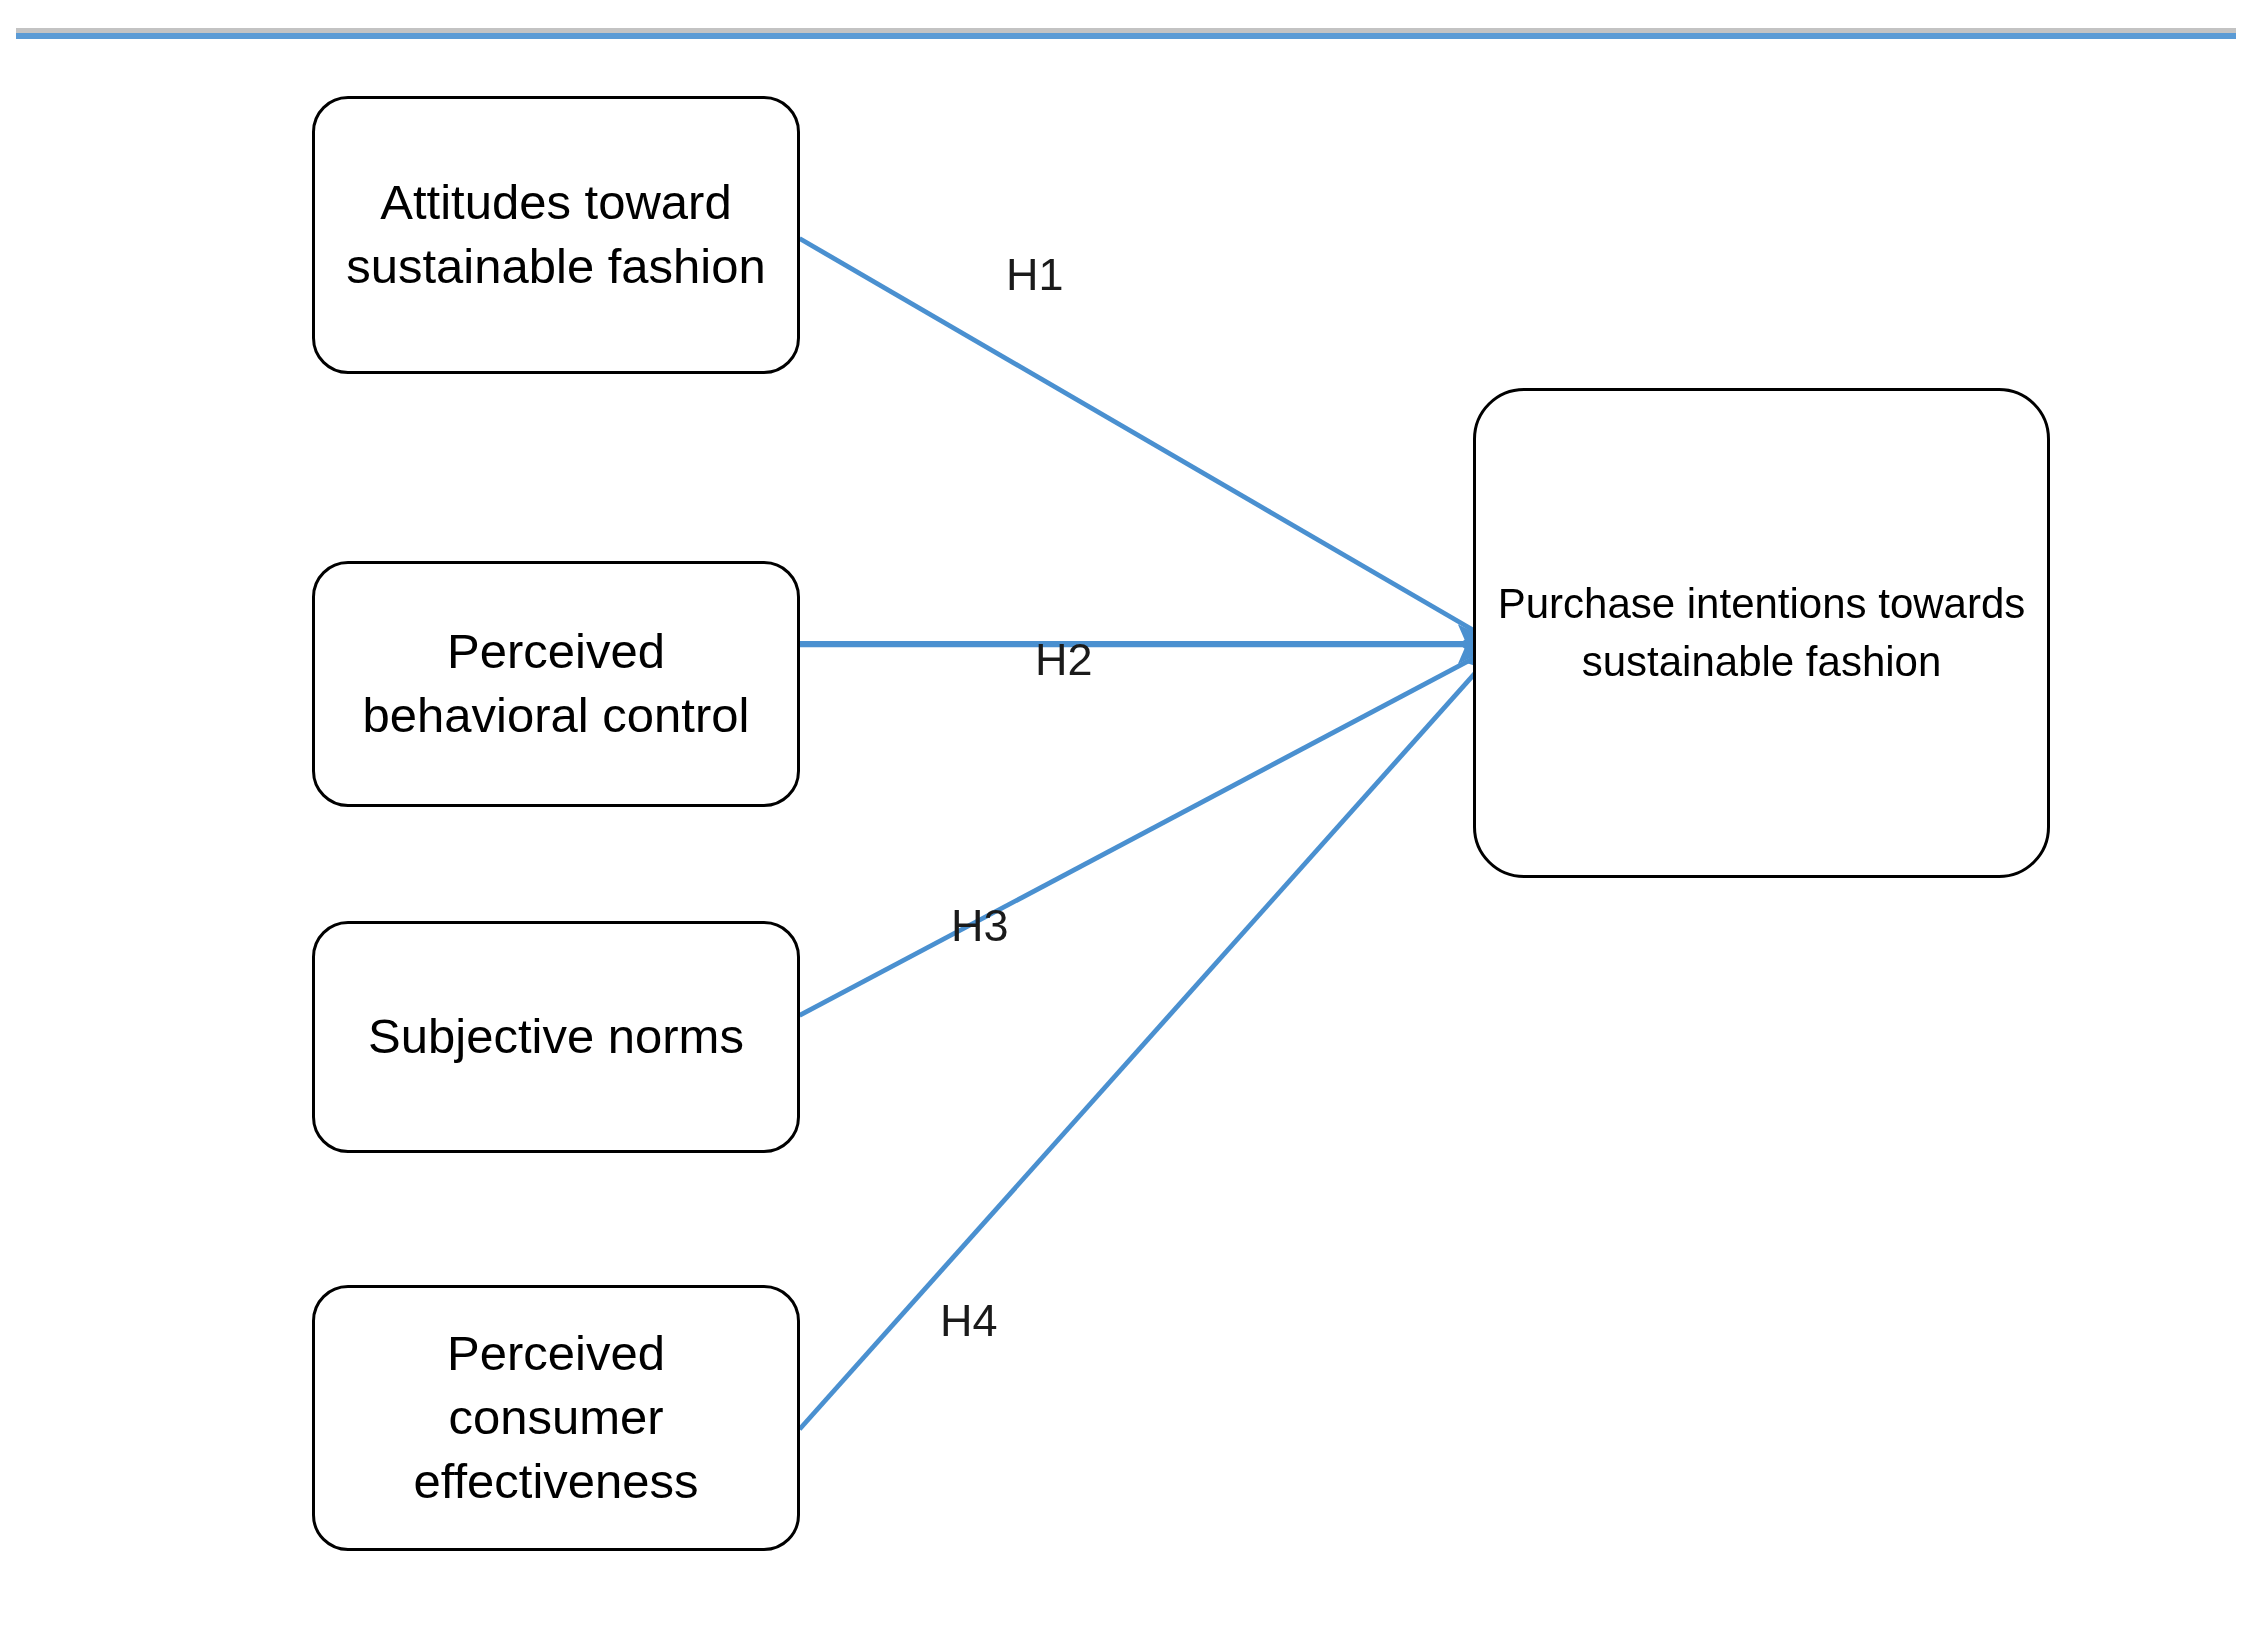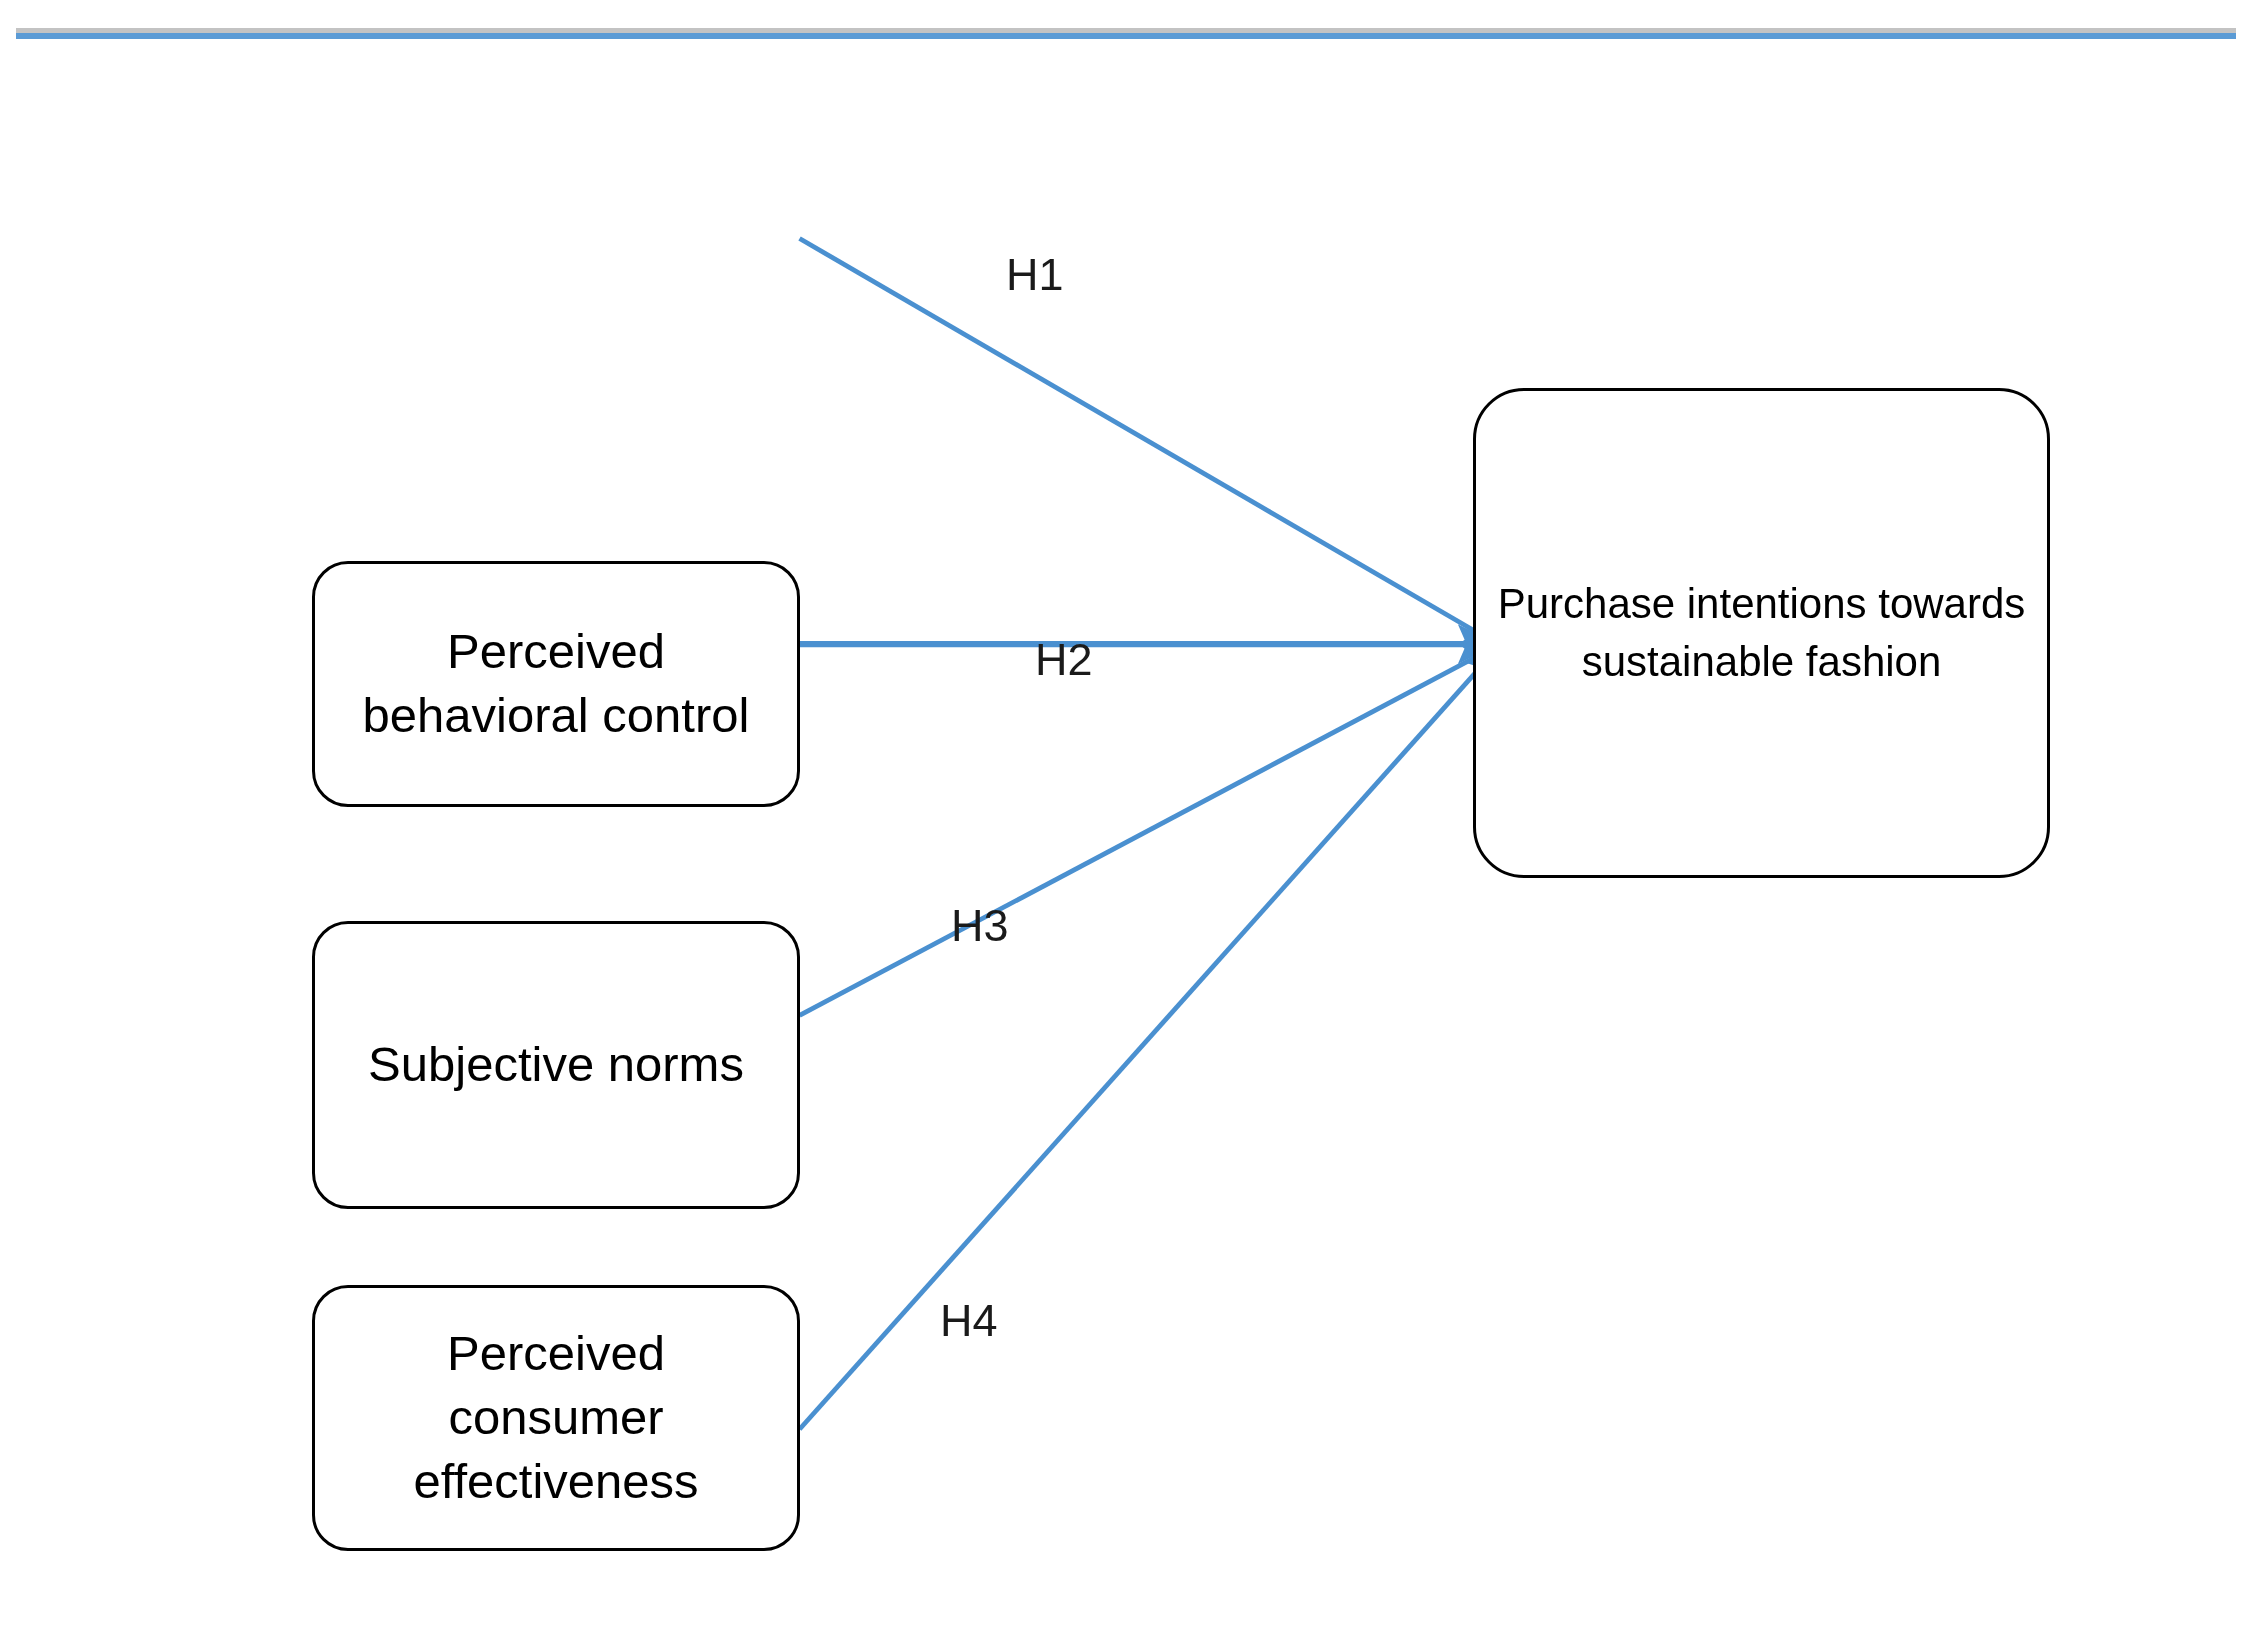--- a/index.html
+++ b/index.html
@@ -57,21 +57,21 @@
 
   
   .node-ante {
     left: 312px;
     width: 488px;
     border-radius: 36px;
     font-size: 49px;
   }
   #node-attitudes          { top: 96px;  height: 278px; }
   #node-pbc                { top: 561px;  height: 246px; }
-  #node-subjective-norms   { top: 921px; height: 288px; }
+  #node-subjective-norms   { top: 921px; height: 232px; }
   #node-pce               { top: 1285px; height: 266px; }
 
   
   #node-purchase-intentions {
     left: 1473px;
     top: 388px;
     width: 577px;
     height: 490px;
     border-radius: 51px;
     font-size: 42px;
@@ -115,20 +115,23 @@
         <path d="M 0.6 0.4 L 10 5 L 0.6 9.6 L 2.6 5 Z" fill="#4A90D0"></path>
       </marker>
     </defs>
 
     <line x1="1167" y1="348" x2="2182" y2="938" stroke="#4A90D0" stroke-width="7" marker-end="url(#arrowhead)"></line>
     <line x1="1167" y1="940" x2="2182" y2="940" stroke="#4A90D0" stroke-width="9" marker-end="url(#arrowhead)"></line>
     <line x1="1167" y1="1482" x2="2182" y2="944" stroke="#4A90D0" stroke-width="7" marker-end="url(#arrowhead)"></line>
     <line x1="1167" y1="2086" x2="2182" y2="950" stroke="#4A90D0" stroke-width="7" marker-end="url(#arrowhead)"></line>
   </svg>
 
+  <div class="node node-ante" id="node-attitudes">
+    <span class="node-label">Attitudes toward sustainable fashion</span>
+  </div>
 
   <div class="node node-ante" id="node-pbc">
     <span class="node-label">Perceived behavioral control</span>
   </div>
 
   <div class="node node-ante" id="node-subjective-norms">
     <span class="node-label">Subjective norms</span>
   </div>
 
   <div class="node node-ante" id="node-pce">

